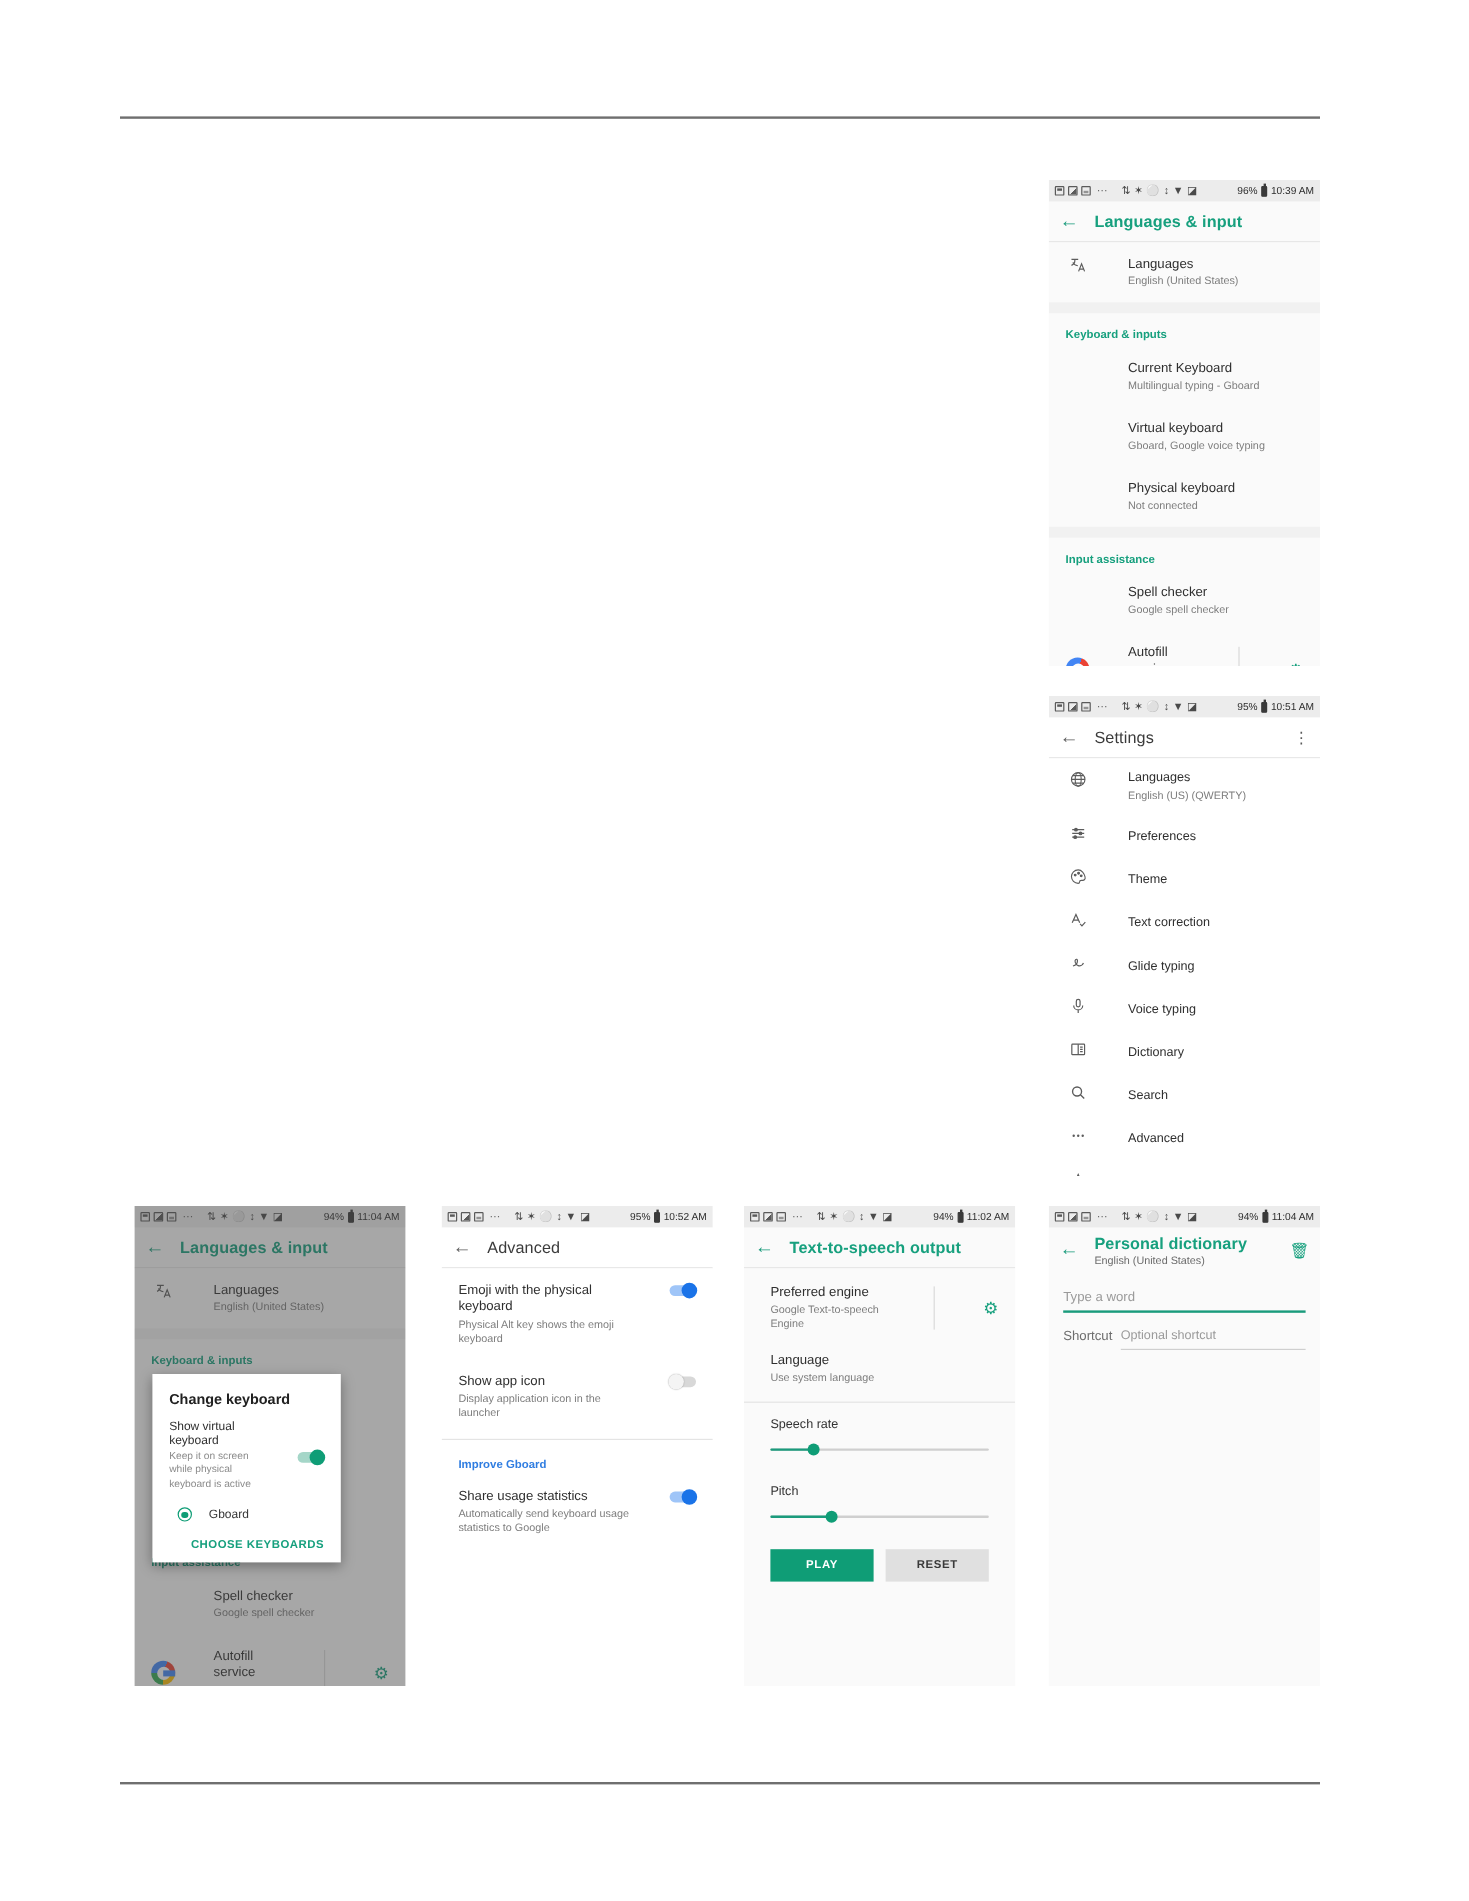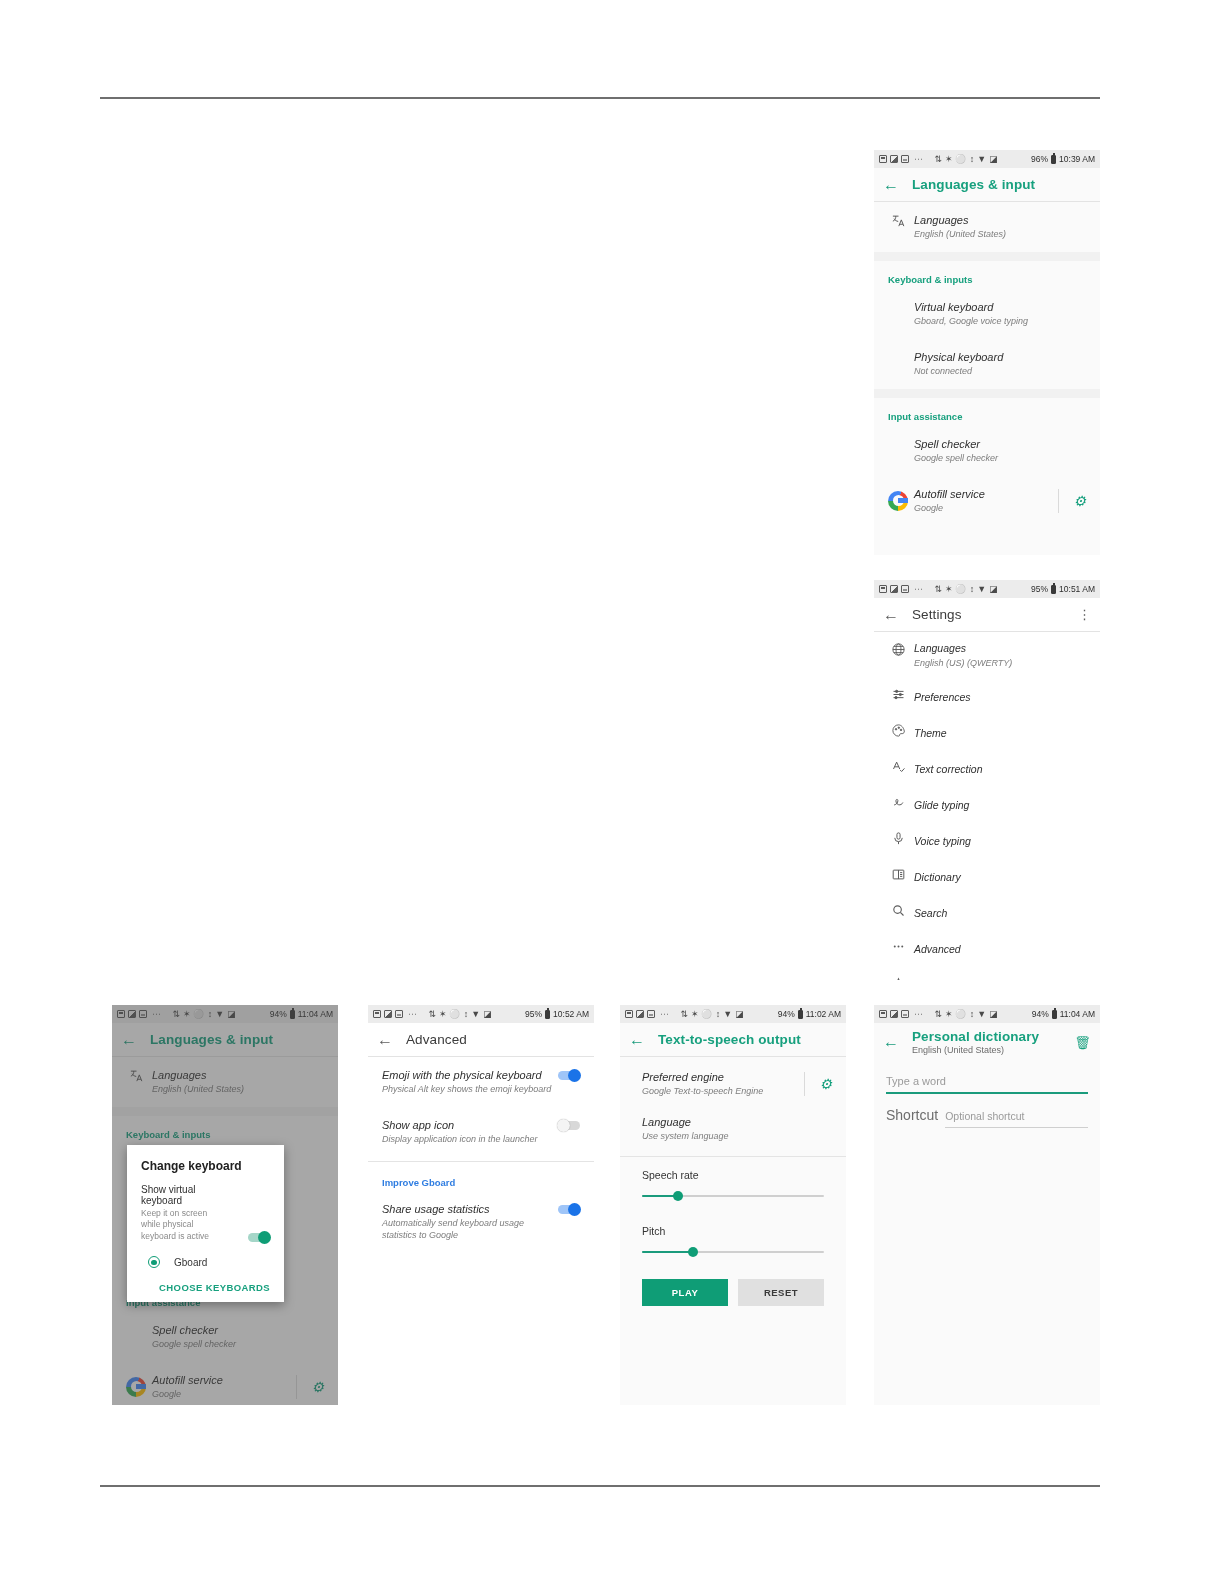--- a/index.html
+++ b/index.html
@@ -45,21 +45,21 @@
   .back-arrow { font-size: 16px; line-height: 1; color: #1a9b7c; }
   .back-arrow.grey { color: #5d5d5d; }
   .appbar-title { font-size: 13.5px; color: #17a07e; font-weight: 600; letter-spacing: .1px; }
   .appbar-title.dark { color: #3b3b3b; font-weight: 400; }
   .appbar-sub { font-size: 9px; color: #6b6b6b; margin-top: 1px; }
   .appbar-spacer { flex: 1; }
   .kebab { font-size: 13px; color: #5a5a5a; line-height: 1; letter-spacing: 0; }
   .trash { color: #17a07e; font-size: 13px; }
 
   .list { background: #fafafa; }
-  .row { display: flex; align-items: flex-start; padding: 11px 14px; gap: 6px; font-style: italic; }
+  .row { display: flex; align-items: flex-start; padding: 11px 14px; gap: 32px; }
   .row .ico { width: 20px; flex: 0 0 20px; display:flex; align-items:center; justify-content:center; color:#5c5c5c; }
   .row .txt { flex: 1; }
   .row .title { font-size: 11px; color: #2f2f2f; line-height: 1.3; }
   .row .sub { font-size: 9px; color: #7d7d7d; margin-top: 2px; line-height: 1.3; }
   .section-hdr { font-size: 9.5px; color: #17a07e; font-weight: 700; padding: 13px 14px 4px 14px; }
   .divider { height: 1px; background: #e4e4e4; margin: 4px 0; }
   .gap { height: 9px; background: #f1f1f1; }
 
   .goog-g { width: 20px; height: 20px; border-radius: 50%;
     background:
@@ -90,21 +90,21 @@
   .svgico { width: 15px; height: 15px; }
 
   
   #p3 { left: 112px; top: 1005px; width: 226px; height: 400px; }
   #p3 .scrim { position: absolute; inset: 0; background: rgba(70,70,70,.46); z-index: 5; }
   .dialog {
     position: absolute; z-index: 10; left: 15px; top: 140px; width: 157px;
     background: #fff; box-shadow: 0 3px 10px rgba(0,0,0,.35); padding: 14px 14px 9px 14px;
   }
   .dlg-title { font-size: 12px; color: #212121; font-weight: 700; margin-bottom: 11px; }
-  .dlg-row { display: flex; align-items: flex-end; gap: 22px; }
+  .dlg-row { display: flex; align-items: center; gap: 22px; }
   .dlg-sw-title { font-size: 10px; color: #2f2f2f; }
   .dlg-sw-sub { font-size: 8.5px; color: #8a8a8a; line-height: 1.35; margin-top: 2px; }
   .dlg-radio-row { display:flex; align-items:center; gap: 14px; margin-top: 14px; padding-left: 7px; }
   .radio { width: 12px; height: 12px; border-radius: 50%; border: 1.6px solid #0f9d76; position: relative; }
   .radio::after { content:""; position:absolute; inset:2.2px; border-radius:50%; background:#0f9d76; }
   .dlg-radio-label { font-size: 10px; color: #353535; }
   .dlg-actions { display:flex; justify-content:flex-end; margin-top: 14px; }
   .dlg-btn { font-size: 9.5px; font-weight: 700; color: #17a07e; letter-spacing: .4px; }
 
   
@@ -124,21 +124,21 @@
   .btn.primary { background: #0f9d76; color: #fff; }
   .btn.secondary { background: #e0e0e0; color: #3a3a3a; }
 
   
   #p6 { left: 874px; top: 1005px; width: 226px; height: 400px; background:#fafafa; }
   .pd-appbar { height: 38px; background:#fafafa; display:flex; align-items:center; padding: 0 9px; gap: 13px; }
   .pd-input { margin: 14px 12px 0 12px; }
   .pd-word { font-size: 11px; color: #9a9a9a; padding-bottom: 5px; }
   .pd-underline { height: 2px; background: #1a9b7c; }
   .pd-shortcut-row { display:flex; align-items:flex-end; gap: 7px; margin: 13px 12px 0 12px; }
-  .pd-shortcut-label { font-size: 14px; color: #6d6d6d; padding-bottom: 5px; }
+  .pd-shortcut-label { font-size: 11px; color: #6d6d6d; padding-bottom: 5px; }
   .pd-shortcut-field { flex: 1; }
   .pd-shortcut-ph { font-size: 10.5px; color: #9a9a9a; padding-bottom: 5px; }
   .pd-underline-grey { height: 1px; background: #cfcfcf; }
 </style>
 </head>
 <body>
 
 <div class="page">
 
   <div class="rule-top"></div>
@@ -183,20 +183,27 @@
           <span class="sub" style="display:block">English (United States)</span>
         </span>
       </div>
 
       <div class="gap"></div>
 
       <div class="section-hdr">Keyboard &amp; inputs</div>
       <div class="row">
         <span class="ico"></span>
         <span class="txt">
+          <span class="title" style="display:block">Current Keyboard</span>
+          <span class="sub" style="display:block">Multilingual typing - Gboard</span>
+        </span>
+      </div>
+      <div class="row">
+        <span class="ico"></span>
+        <span class="txt">
           <span class="title" style="display:block">Virtual keyboard</span>
           <span class="sub" style="display:block">Gboard, Google voice typing</span>
         </span>
       </div>
       <div class="row">
         <span class="ico"></span>
         <span class="txt">
           <span class="title" style="display:block">Physical keyboard</span>
           <span class="sub" style="display:block">Not connected</span>
         </span>

